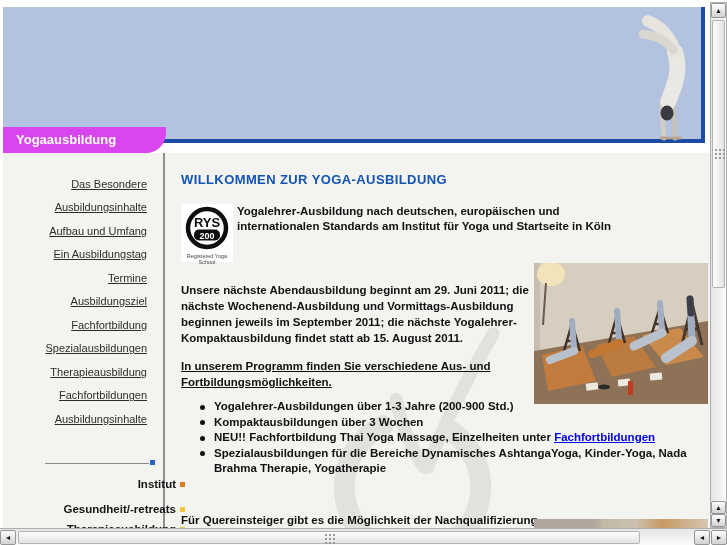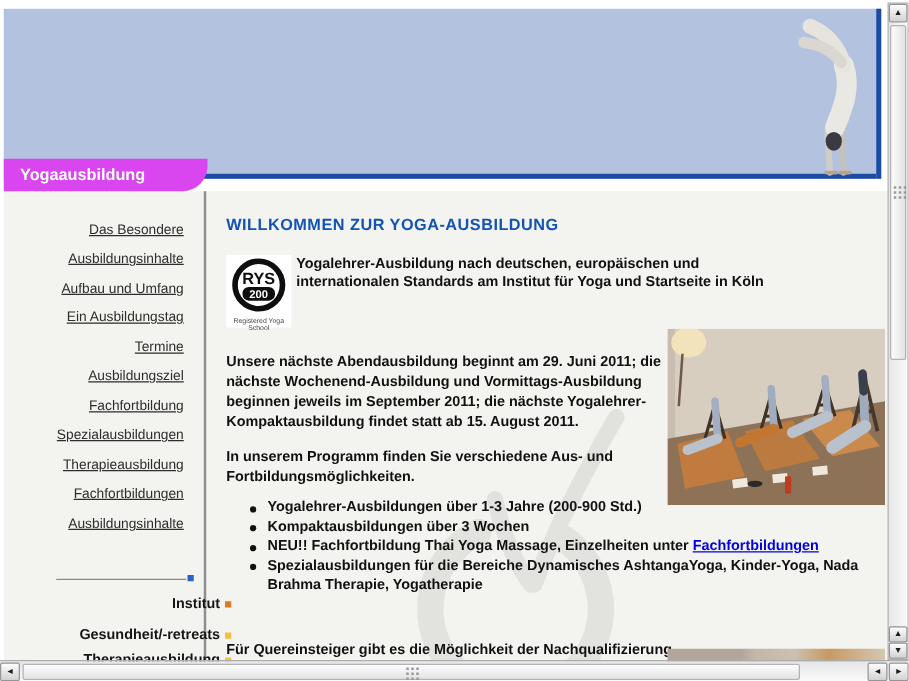--- a/index.html
+++ b/index.html
@@ -192,21 +192,21 @@
     <text x="23" y="21" font-size="13" font-weight="bold" text-anchor="middle" fill="#0e0e0e" font-family="Liberation Sans, sans-serif">RYS</text>
     <rect x="10" y="23.5" width="26" height="11" rx="5" fill="#0e0e0e"></rect>
     <text x="23" y="32.5" font-size="9" font-weight="bold" text-anchor="middle" fill="#fff" font-family="Liberation Sans, sans-serif">200</text>
   </svg>
   <span class="rys-caption">Registered Yoga School</span>
 </div>
 
 <p class="abs intro-text" style="margin:0;">Yogalehrer-Ausbildung nach deutschen, europäischen und internationalen Standards am Institut für Yoga und Startseite in Köln</p>
 
 <p class="abs para para1" style="margin:0;">Unsere nächste Abendausbildung beginnt am 29. Juni 2011; die nächste Wochenend-Ausbildung und Vormittags-Ausbildung beginnen jeweils im September 2011; die nächste Yogalehrer-Kompaktausbildung findet statt ab 15. August 2011.</p>
-<p class="abs para para2" style="margin:0;">In unserem Programm finden Sie verschiedene Aus- und Fortbildungsmöglichkeiten.</p>
+<p class="abs para para2" style="margin:0;text-decoration:underline;">In unserem Programm finden Sie verschiedene Aus- und Fortbildungsmöglichkeiten.</p>
 
 <ul class="abs bullet-list">
   <li><span>Yogalehrer-Ausbildungen über 1-3 Jahre (200-900 Std.)</span></li>
   <li><span>Kompaktausbildungen über 3 Wochen</span></li>
   <li><span>NEU!! Fachfortbildung Thai Yoga Massage, Einzelheiten unter </span><a>Fachfortbildungen</a></li>
   <li><span>Spezialausbildungen für die Bereiche Dynamisches AshtangaYoga, Kinder-Yoga, Nada Brahma Therapie, Yogatherapie</span></li>
 </ul>
 
 <p class="abs closing" style="margin:0;">Für Quereinsteiger gibt es die Möglichkeit der Nachqualifizierung</p>
 

